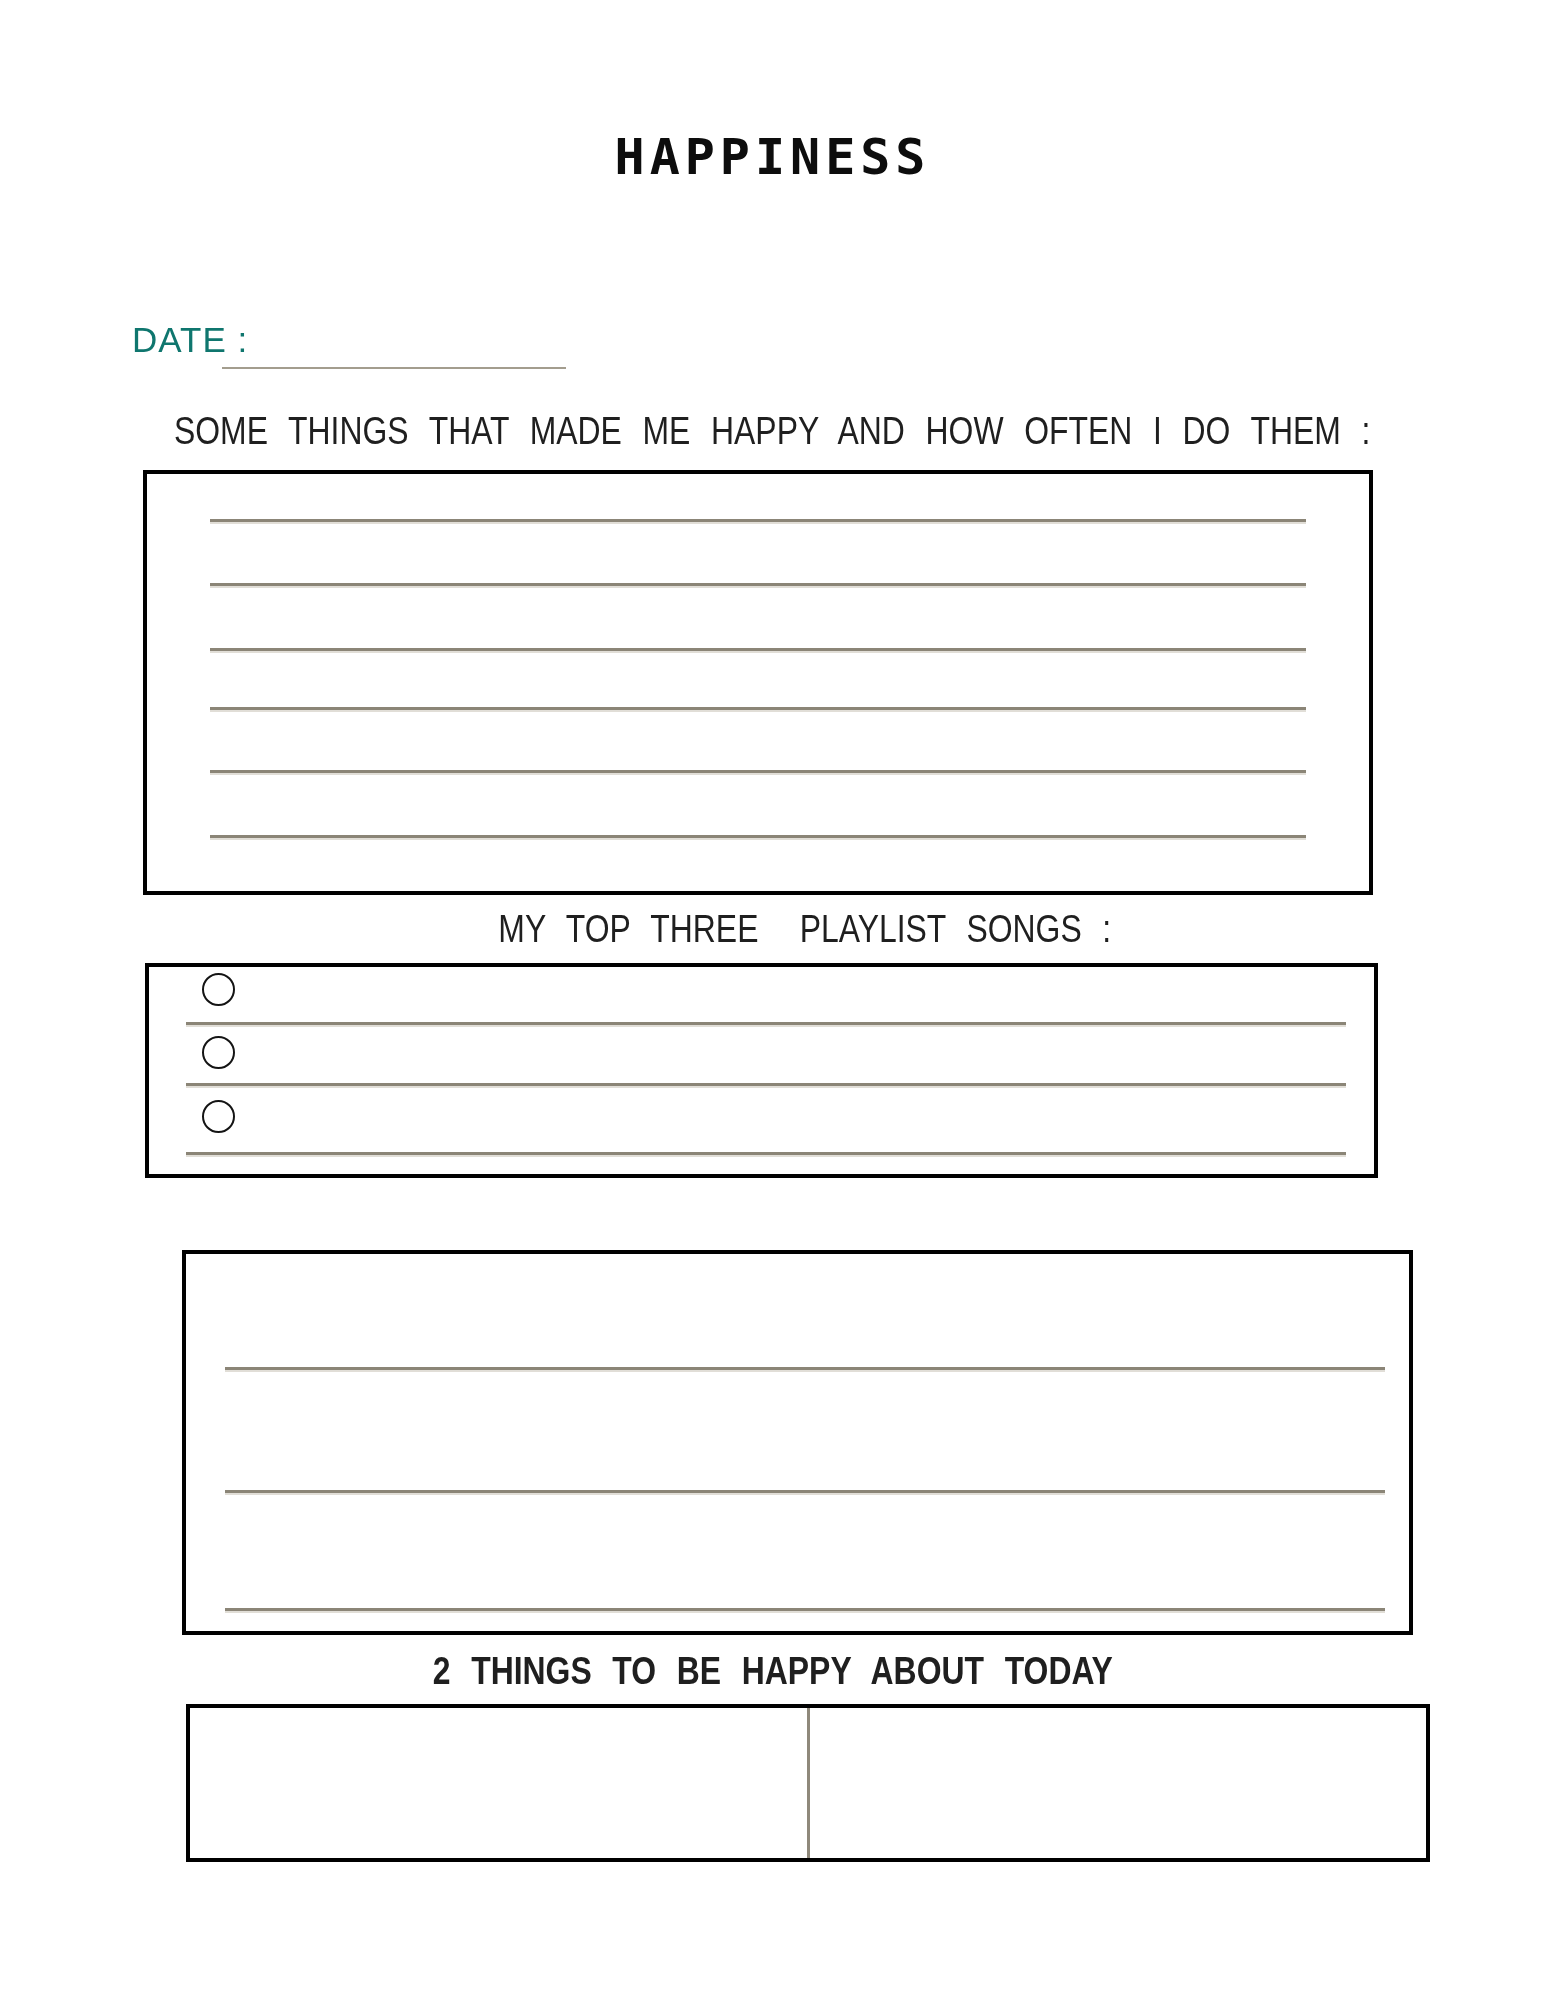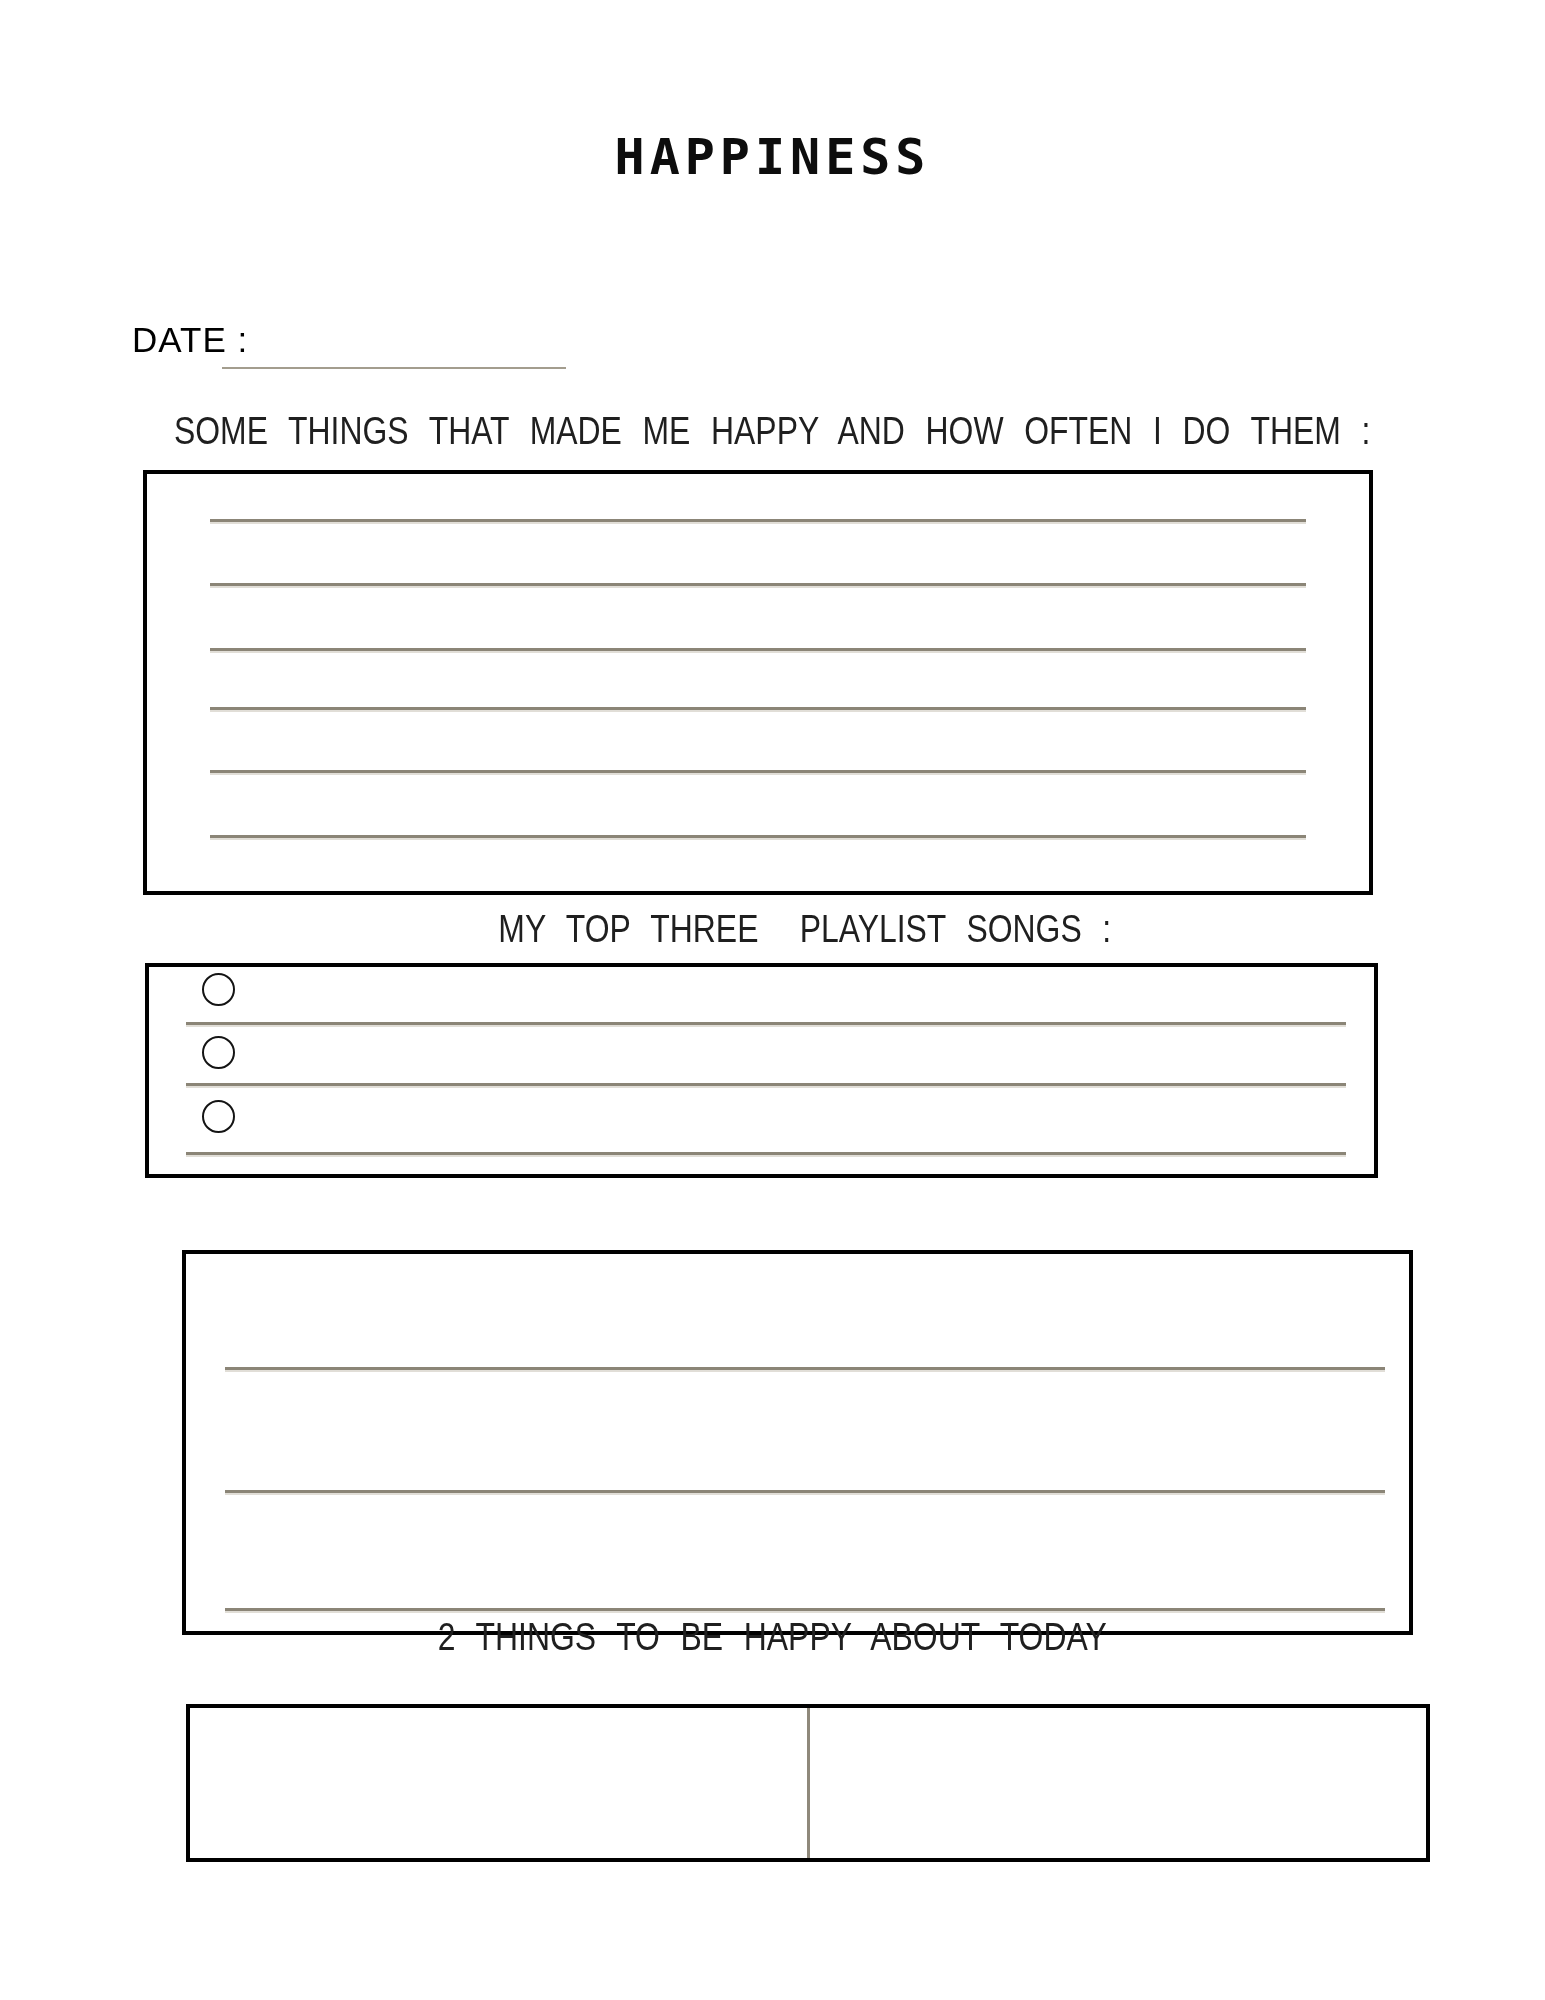--- a/index.html
+++ b/index.html
@@ -31,21 +31,21 @@
     color: #0d0d0d;
     white-space: pre;
   }
   
   .date-label {
     position: absolute;
     left: 132px;
     top: 320px;
     font-size: 35px;
     letter-spacing: 1px;
-    color: #000000;
+    color: #0f766e;
     white-space: pre;
   }
   .date-line {
     position: absolute;
     left: 222px;
     top: 340px;
     width: 344px;
     height: 27px;
     border-bottom: 2px solid #a39d8e;
   }
@@ -62,21 +62,21 @@
   .heading > span {
     display: inline-block;
     transform: scaleX(0.84);
     transform-origin: center;
     word-spacing: 14px;
     white-space: pre;
   }
   .h1 { top: 410px; }
   .h2 { top: 908px; padding-left: 32px; }
   .h3 { top: 1198px; }
-  .h4 { top: 1616px; }
+  .h4 { top: 1650px; font-weight: bold; }
   
   .box {
     position: absolute;
     border: 4px solid #000000;
     background: #ffffff;
     box-sizing: border-box;
   }
   .box-happy   { left: 143px; top: 470px;  width: 1230px; height: 425px; }
   .box-playlist{ left: 145px; top: 963px;  width: 1233px; height: 215px; }
   .box-quotes  { left: 182px; top: 1250px; width: 1231px; height: 385px; }

